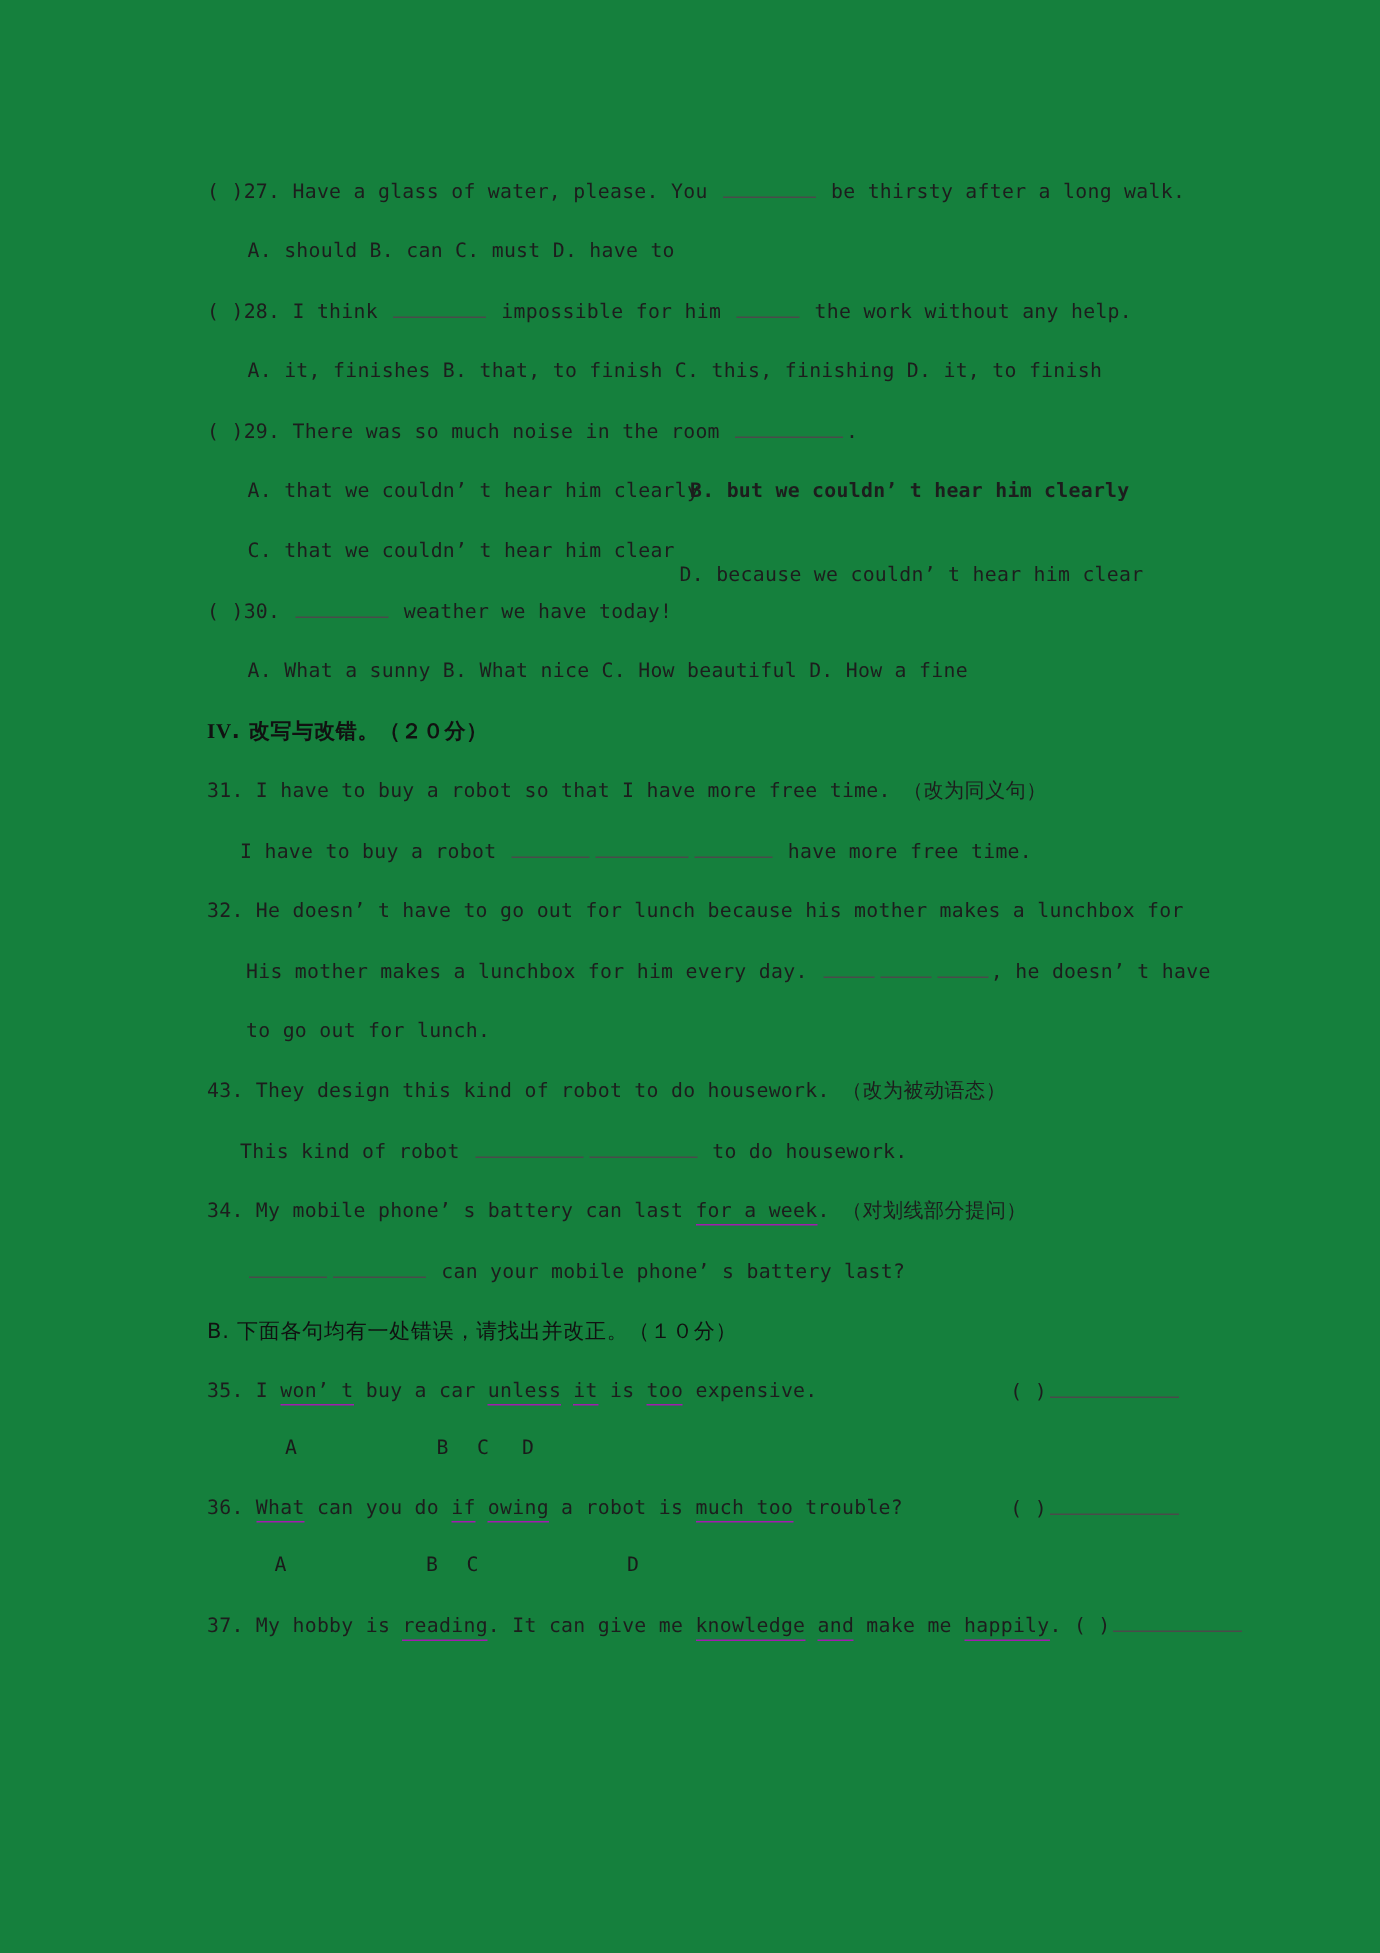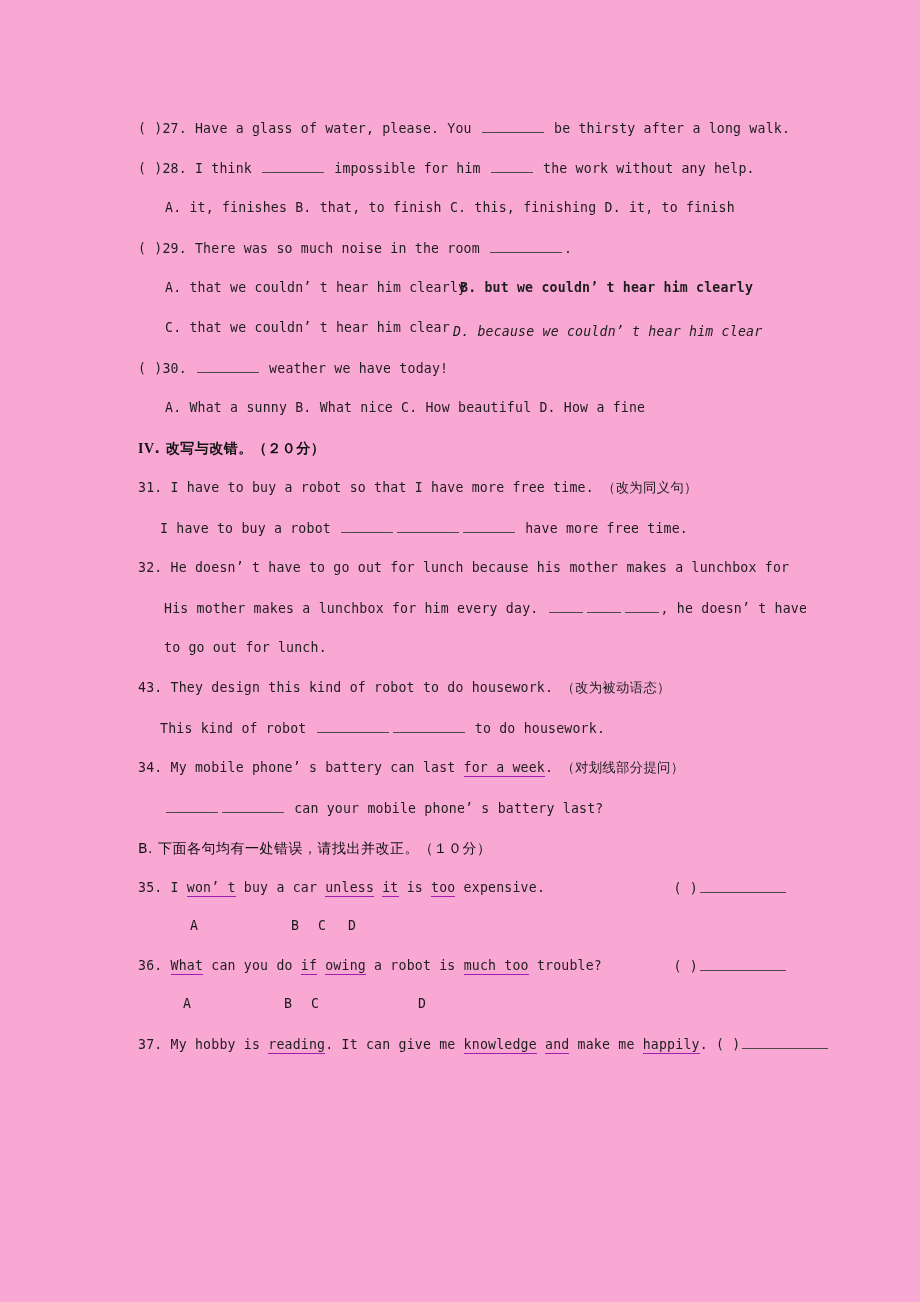--- a/index.html
+++ b/index.html
@@ -15,21 +15,21 @@
     font-family: "Liberation Serif", "DejaVu Serif", serif;
     color: #1a1a1a;
     overflow: hidden;
   }
   .page {
     position: absolute;
     left: 0;
     top: 0;
     width: 920px;
     height: 1302px;
-    background: #f9a8d4;
+    background: #15803d;
   }
   .content {
     position: absolute;
     left: 138px;
     top: 108px;
     width: 650px;
   }
 
   
   .ln {
@@ -123,20 +123,23 @@
 <body>
 
 <div class="page">
   <div class="content">
 
     <div class="row">
       <div class="ln stem">
         <span>(  )</span><span>27.</span><span> Have a glass of water, please. You </span><span class="blank b-l"></span><span> be thirsty after a long walk.</span>
       </div>
     </div>
+    <div class="row">
+      <div class="ln opts">A. should    B. can     C. must    D. have to</div>
+    </div>
 
     <div class="row">
       <div class="ln stem">
         <span>(  )</span><span>28.</span><span> I think </span><span class="blank b-l"></span><span> impossible for him </span><span class="blank b-s"></span><span> the work without any help.</span>
       </div>
     </div>
     <div class="row">
       <div class="ln opts">A. it, finishes   B. that, to finish   C. this, finishing   D. it, to finish</div>
     </div>
 
@@ -147,21 +150,21 @@
     </div>
     <div class="row">
       <div class="ln opts" style="position:relative;width:640px;">
         <span>A. that we couldn’ t hear him clearly</span>
         <span style="position:absolute;left:322px;top:0;font-weight:bold;">B. but we couldn’ t hear him clearly</span>
       </div>
     </div>
     <div class="row">
       <div class="ln opts" style="position:relative;width:640px;">
         <span>C. that we couldn’ t hear him clear</span>
-        <span style="position:absolute;left:315px;top:4px;font-style:italic;">D. because we couldn’ t hear him clear</span>
+        <span style="position:absolute;left:315px;top:16px;">D. because we couldn’ t hear him clear</span>
       </div>
     </div>
 
     <div class="row">
       <div class="ln stem">
         <span>(  )</span><span>30.</span><span>  </span><span class="blank b-l"></span><span> weather we have today!</span>
       </div>
     </div>
     <div class="row">
       <div class="ln opts">A. What a sunny   B. What nice    C. How beautiful     D. How a fine</div>

